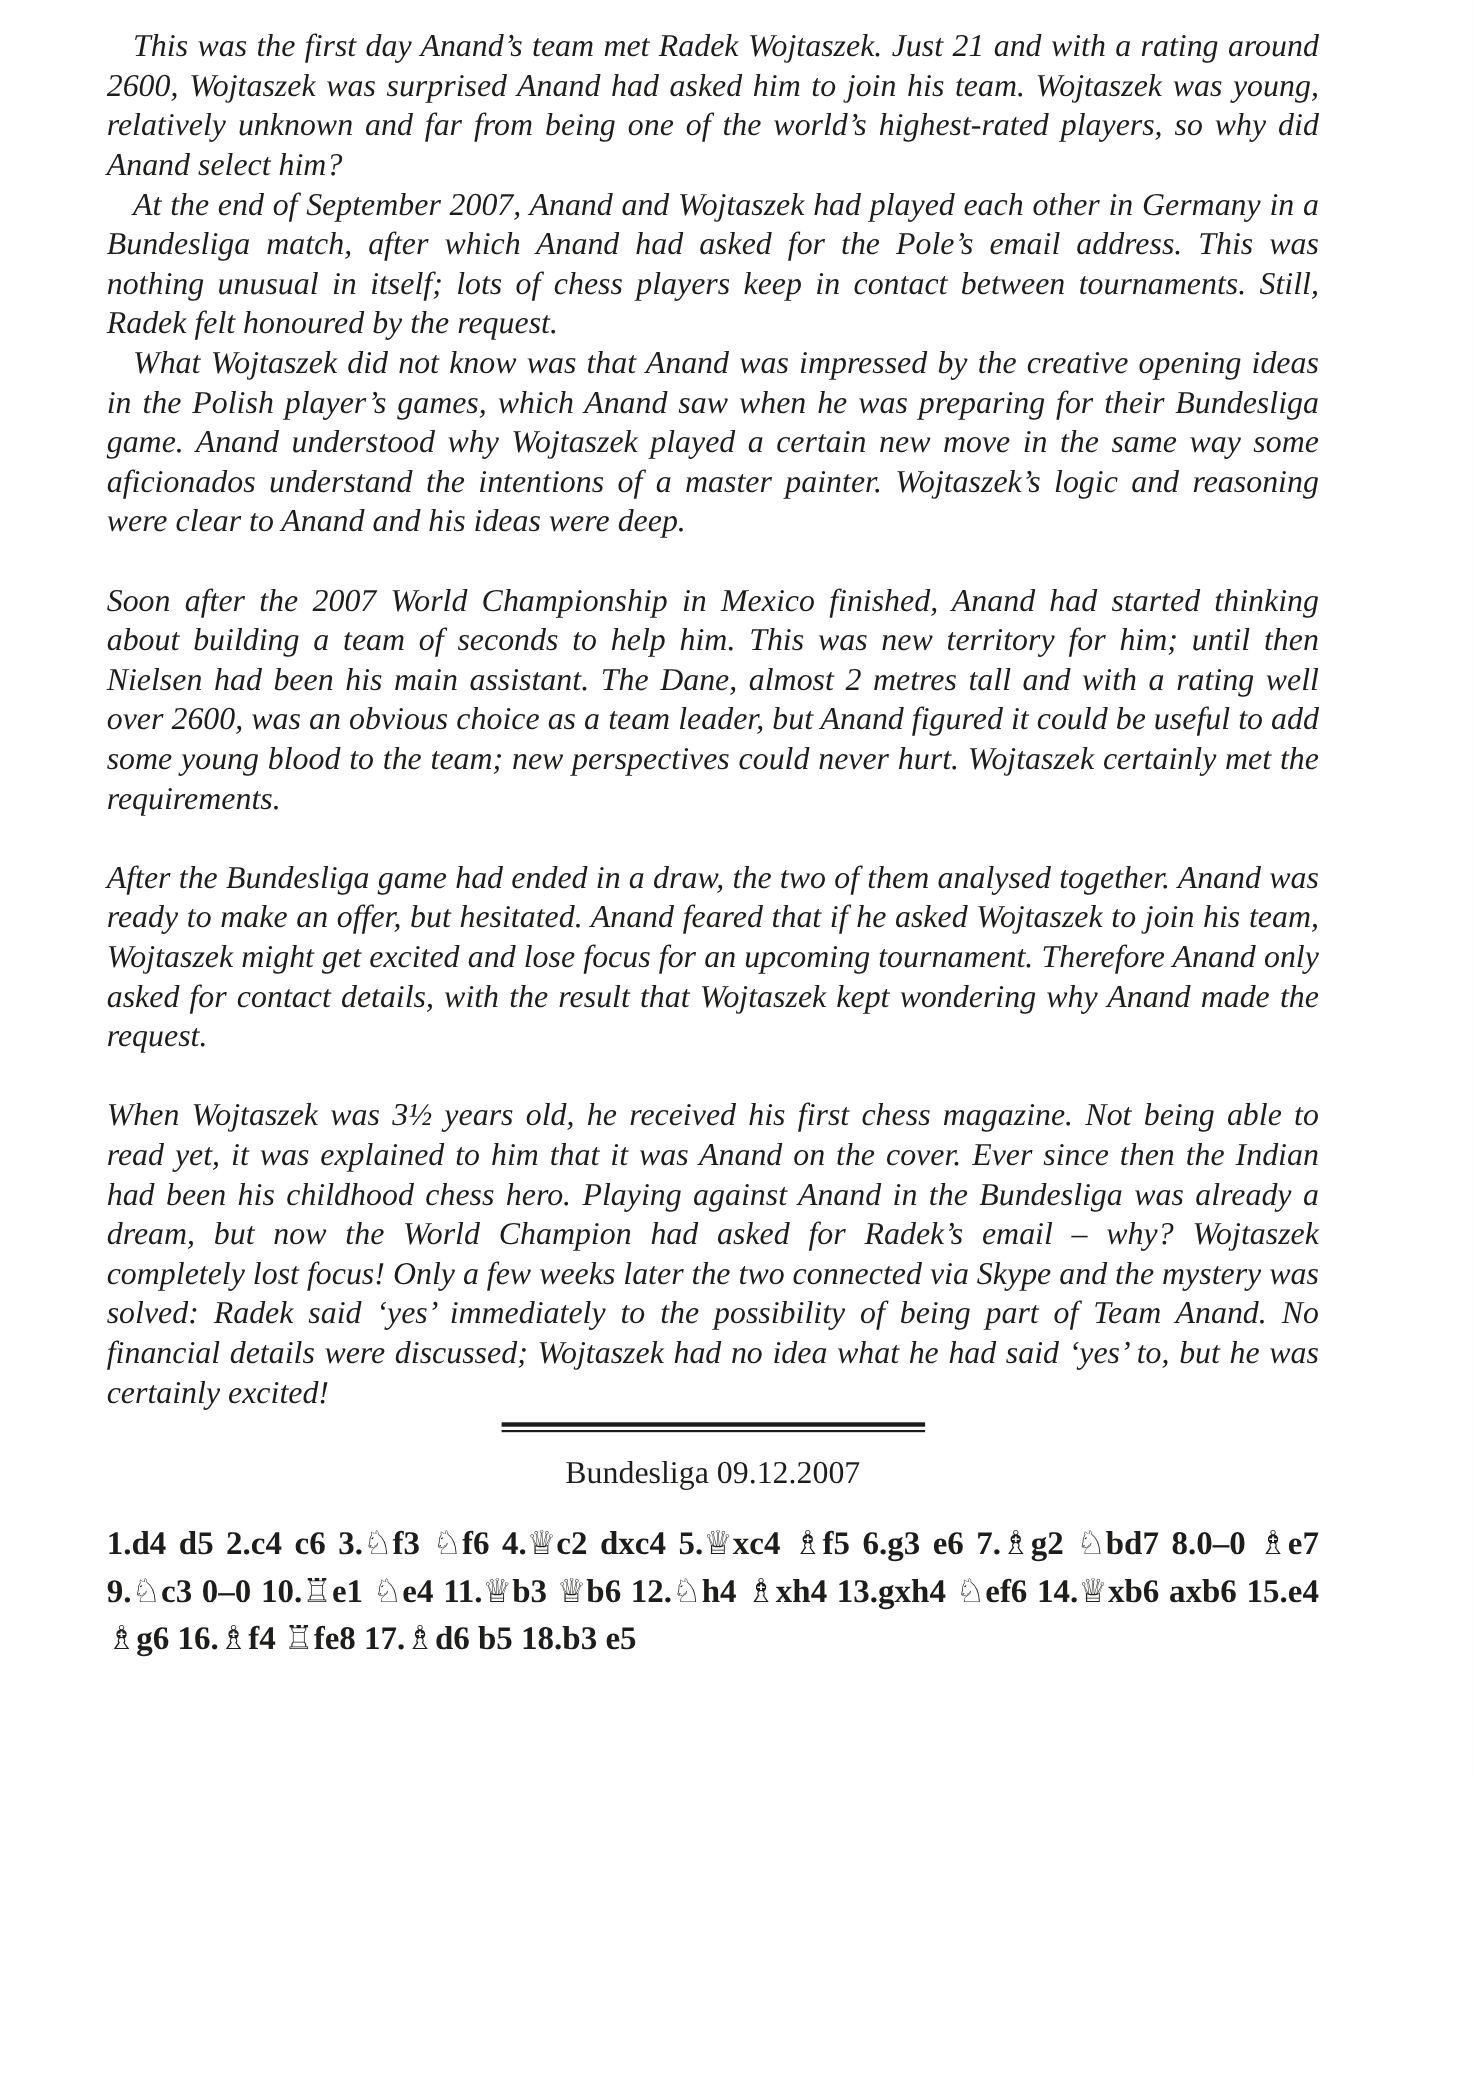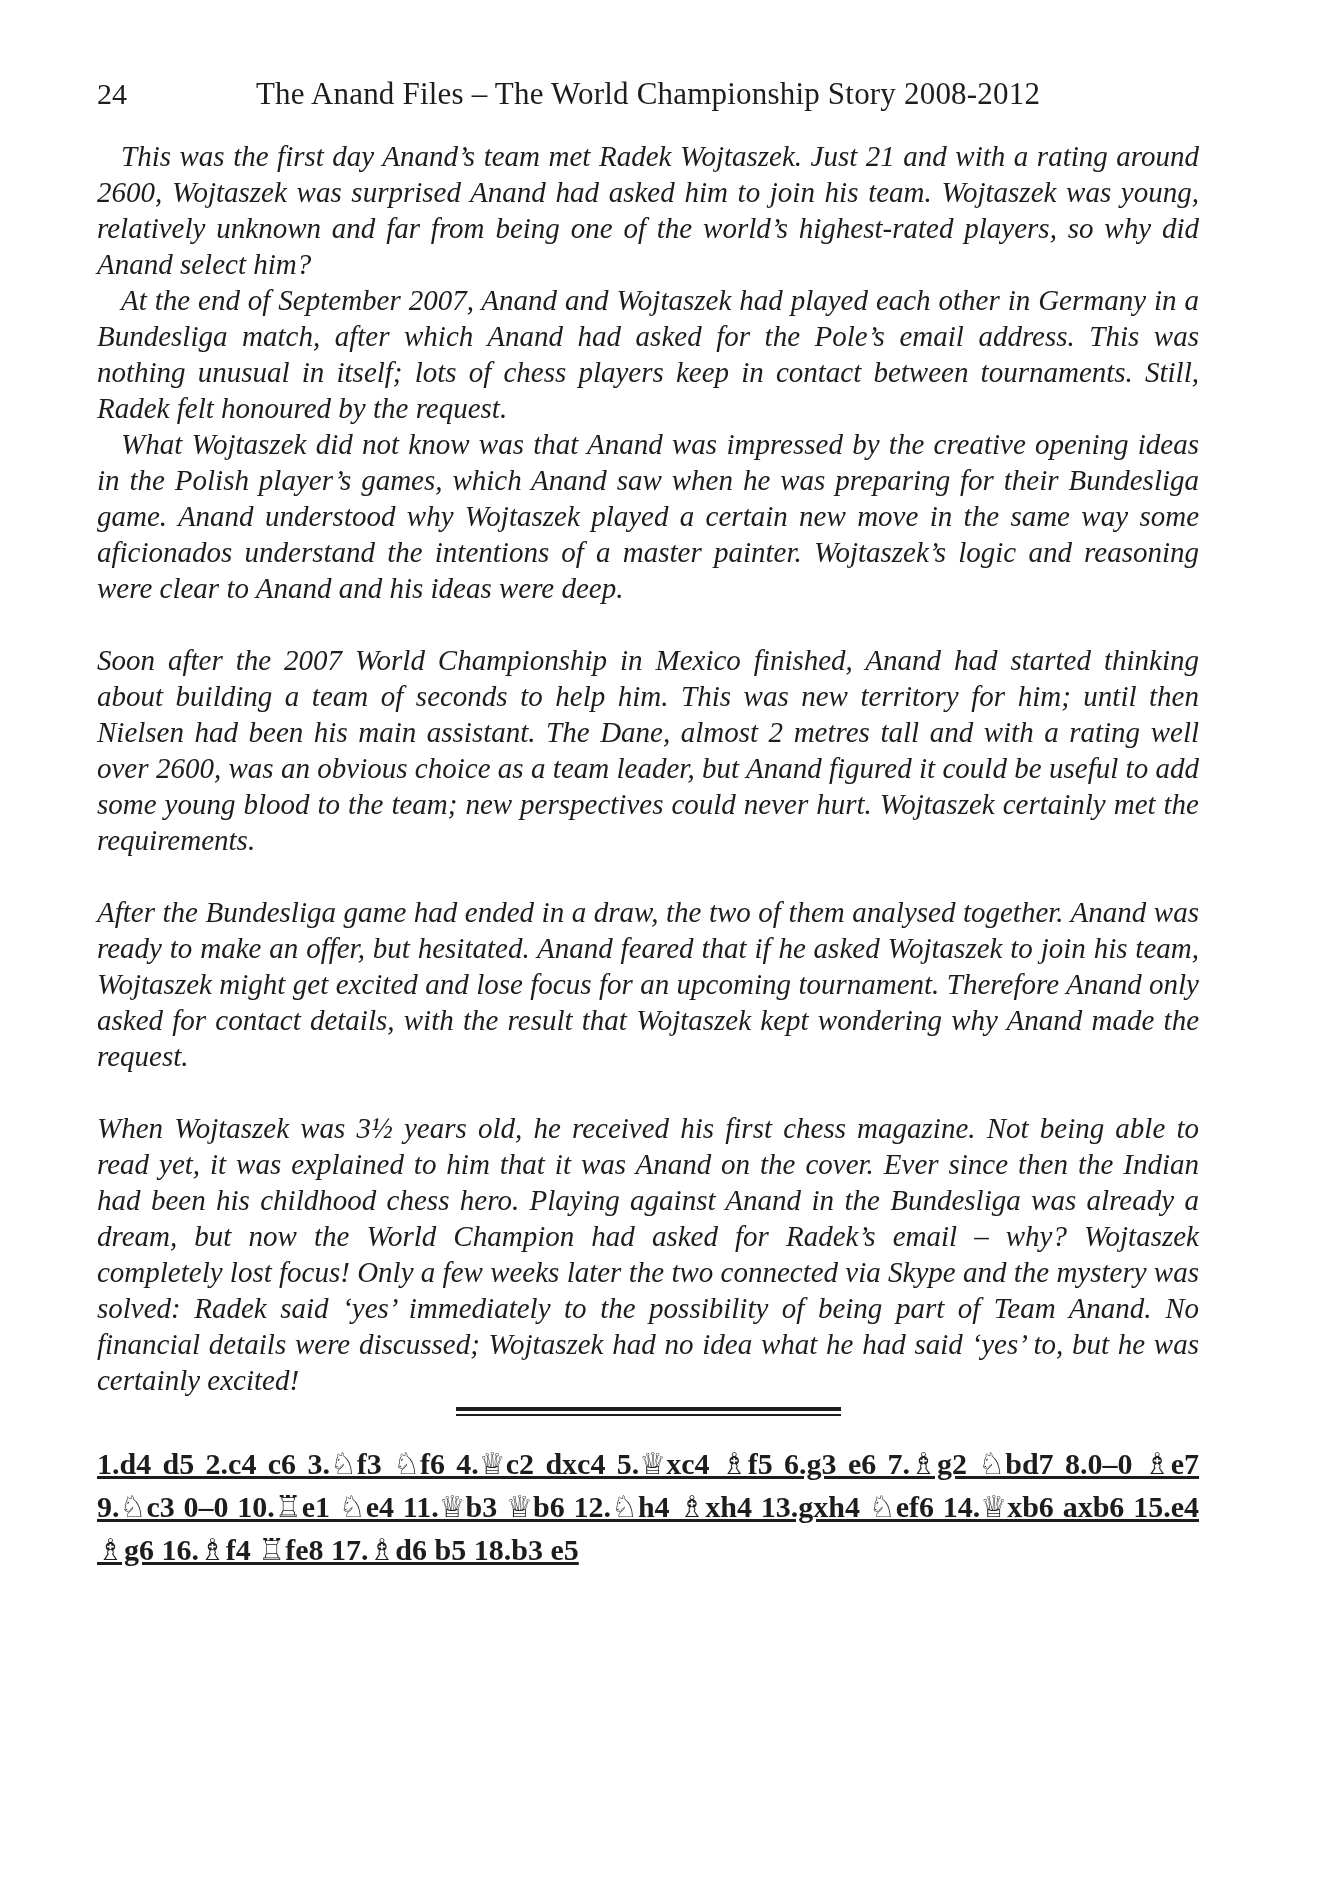--- a/index.html
+++ b/index.html
@@ -73,45 +73,41 @@
     font-size: 29px;
     line-height: 34px;
   }
   .moves {
     margin-top: 26px;
     font-weight: bold;
     font-size: 30px;
     line-height: 43px;
     text-align: justify;
     font-family: "Liberation Serif", "DejaVu Sans", serif;
-    text-decoration: underline;
   }
 </style>
 </head>
 <body>
 
 <div class="page">
   <div class="content">
 
-    <div class="pagehead">
-      <span class="page-number">24</span>
-      <div class="header-title">The Anand Files – The World Championship Story 2008-2012</div>
-    </div>
 
     <div class="bodytext">
       <p class="indent">This was the first day Anand’s team met Radek Wojtaszek. Just 21 and with a rating around 2600, Wojtaszek was surprised Anand had asked him to join his team. Wojtaszek was young, relatively unknown and far from being one of the world’s highest-rated players, so why did Anand select him?</p>
       <p class="indent">At the end of September 2007, Anand and Wojtaszek had played each other in Germany in a Bundesliga match, after which Anand had asked for the Pole’s email address. This was nothing unusual in itself; lots of chess players keep in contact between tournaments. Still, Radek felt honoured by the request.</p>
       <p class="indent">What Wojtaszek did not know was that Anand was impressed by the creative opening ideas in the Polish player’s games, which Anand saw when he was preparing for their Bundesliga game. Anand understood why Wojtaszek played a certain new move in the same way some aficionados understand the intentions of a master painter. Wojtaszek’s logic and reasoning were clear to Anand and his ideas were deep.</p>
       <p class="spaced">Soon after the 2007 World Championship in Mexico finished, Anand had started thinking about building a team of seconds to help him. This was new territory for him; until then Nielsen had been his main assistant. The Dane, almost 2 metres tall and with a rating well over 2600, was an obvious choice as a team leader, but Anand figured it could be useful to add some young blood to the team; new perspectives could never hurt. Wojtaszek certainly met the requirements.</p>
       <p class="spaced">After the Bundesliga game had ended in a draw, the two of them analysed together. Anand was ready to make an offer, but hesitated. Anand feared that if he asked Wojtaszek to join his team, Wojtaszek might get excited and lose focus for an upcoming tournament. Therefore Anand only asked for contact details, with the result that Wojtaszek kept wondering why Anand made the request.</p>
       <p class="spaced">When Wojtaszek was 3½ years old, he received his first chess magazine. Not being able to read yet, it was explained to him that it was Anand on the cover. Ever since then the Indian had been his childhood chess hero. Playing against Anand in the Bundesliga was already a dream, but now the World Champion had asked for Radek’s email – why? Wojtaszek completely lost focus! Only a few weeks later the two connected via Skype and the mystery was solved: Radek said ‘yes’ immediately to the possibility of being part of Team Anand. No financial details were discussed; Wojtaszek had no idea what he had said ‘yes’ to, but he was certainly excited!</p>
     </div>
 
 
     <div class="heading-rule">
       <div class="heading-rule-inner"></div>
     </div>
 
+    <div class="event-line">Bundesliga 09.12.2007</div>
 
     <div class="moves">1.d4 d5 2.c4 c6 3.♘f3 ♘f6 4.♕c2 dxc4 5.♕xc4 ♗f5 6.g3 e6 7.♗g2 ♘bd7 8.0–0 ♗e7 9.♘c3 0–0 10.♖e1 ♘e4 11.♕b3 ♕b6 12.♘h4 ♗xh4 13.gxh4 ♘ef6 14.♕xb6 axb6 15.e4 ♗g6 16.♗f4 ♖fe8 17.♗d6 b5 18.b3 e5</div>
 
   </div>
 </div>
 
 </body></html>

